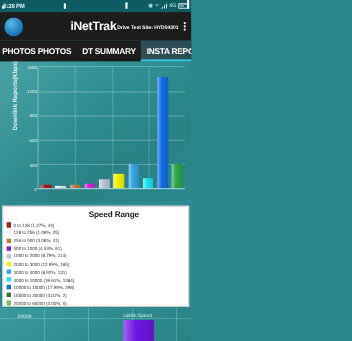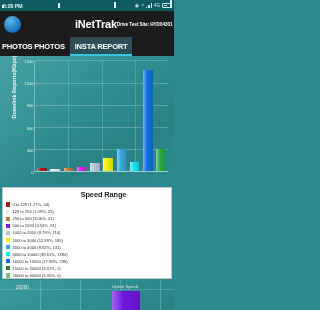--- a/index.html
+++ b/index.html
@@ -37,21 +37,21 @@
     background:radial-gradient(circle at 35% 30%,#5db4e8,#1673b8 70%,#0f5a92);
     display:flex;align-items:flex-end;justify-content:center;
     padding-bottom:3px;box-sizing:border-box;flex:0 0 auto;
   }
   .logo .bars{display:flex;align-items:flex-end;gap:0.8px;height:8px;}
   .logo .bars span{width:1.6px;background:#eaf6ff;display:block;border-radius:0.3px;}
   .logo .bars span:nth-child(1){height:3px;}
   .logo .bars span:nth-child(2){height:5px;}
   .logo .bars span:nth-child(3){height:6.5px;}
   .logo .bars span:nth-child(4){height:8px;}
-  .apptitle{color:#ffffff;font-size:11px;font-weight:bold;margin-left:14px;letter-spacing:-0.2px;padding-left:40px;}
+  .apptitle{color:#ffffff;font-size:11px;font-weight:bold;margin-left:3px;letter-spacing:-0.2px;padding-left:40px;}
   .sitelabel{
     margin-left:auto;color:#ffffff;font-size:4.6px;font-weight:bold;
     white-space:nowrap;letter-spacing:-0.05px;
   }
   .kebab{margin-left:5px;margin-right:1px;display:flex;flex-direction:column;gap:1.4px;align-items:center;}
   .kebab i{width:1.8px;height:1.8px;border-radius:50%;background:#e8e8e8;display:block;}
 
   
   .tabs{height:19px;background:#1c1c1c;display:flex;align-items:stretch;}
   .tab{
@@ -157,20 +157,21 @@
     <div class="sitelabel">Drive Test Site: HYD04301</div>
     <div class="kebab">
         <i></i>
         <i></i>
         <i></i>
       </div>
   </div>
 
   <div class="tabs">
     <div class="tab t1">PHOTOS PHOTOS</div>
+    <div class="tab">DT SUMMARY</div>
     <div class="tab sel">INSTA REPORT</div>
   </div>
 
   <div class="chartwrap">
     <div class="ytitle">Downlink Reports(Kbps)</div>
     <div class="plot">
       <div id="gridlines">
           <div class="gridline" style="bottom: 0%;"></div>
           <div class="ytick" style="bottom: 0%; transform: translateY(50%);">0</div>
           <div class="gridline" style="bottom: 20%;"></div>

